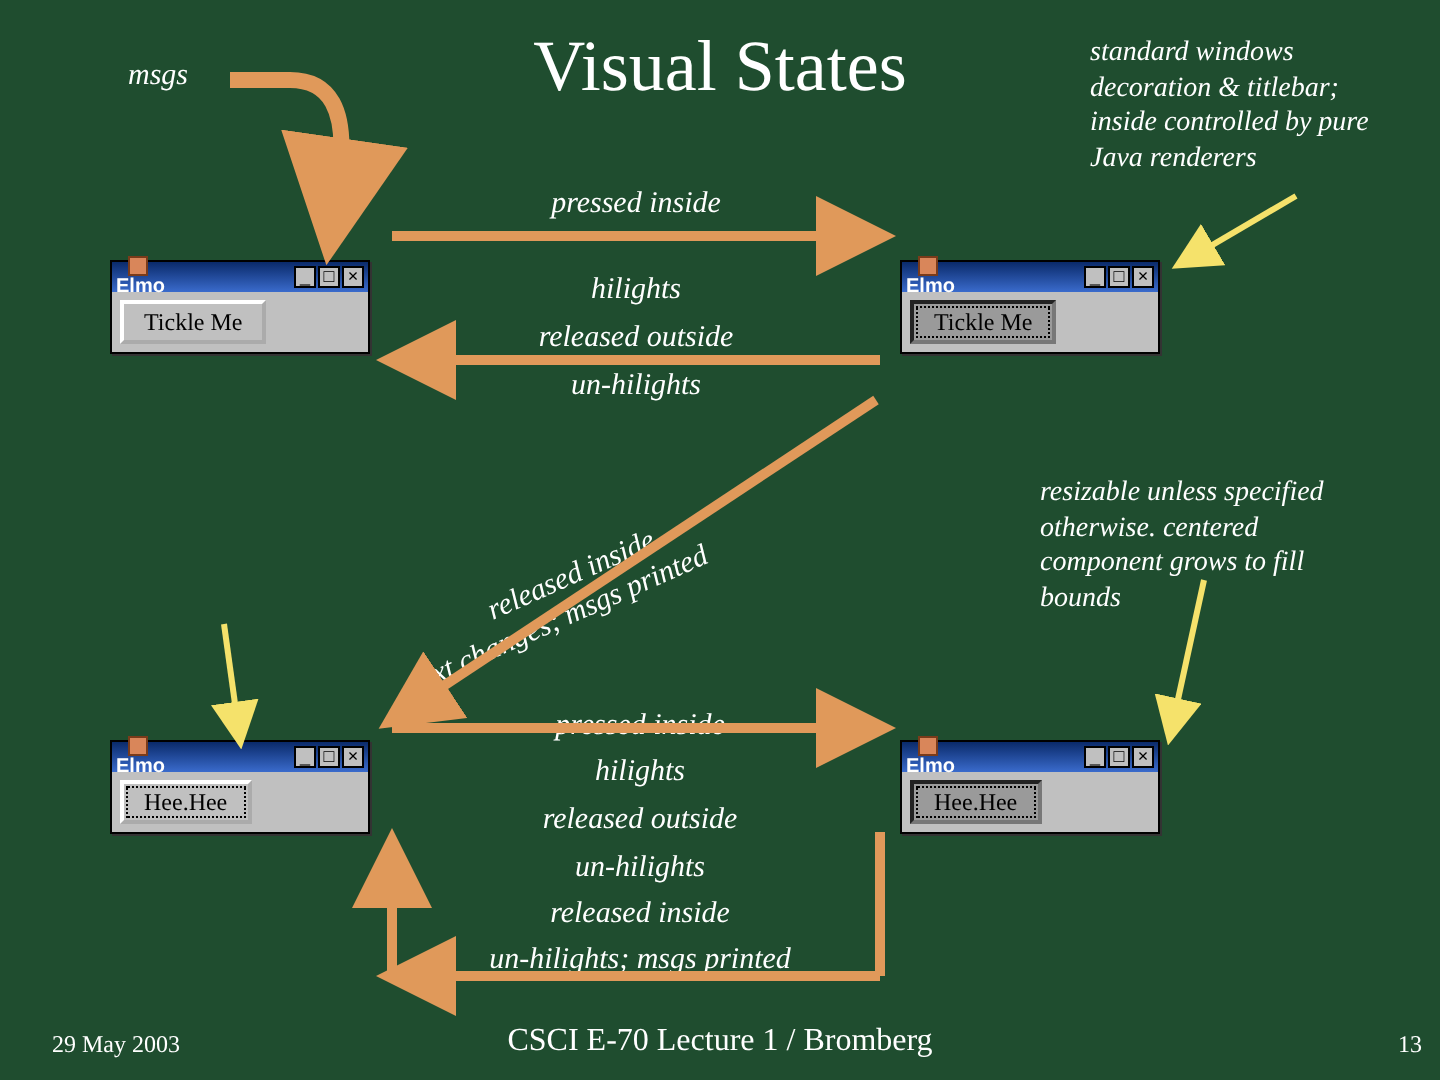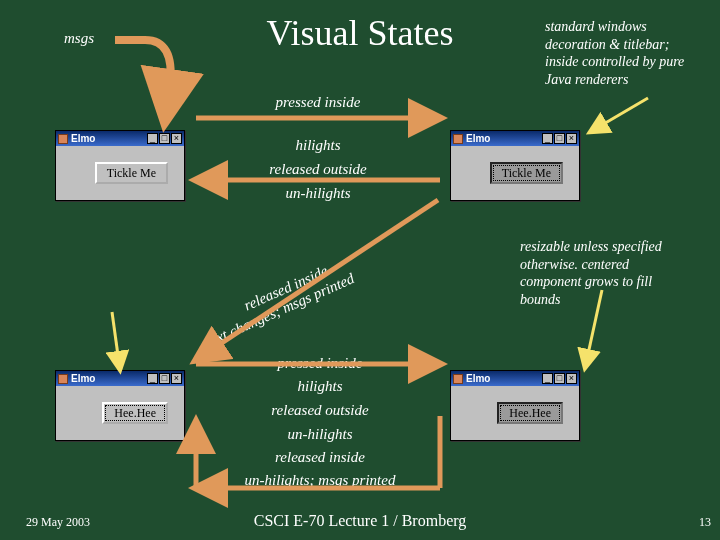--- a/index.html
+++ b/index.html
@@ -12,25 +12,25 @@
   .notes { position:absolute; top:233px; left:20px; width:190px; font-style:italic; font-size:13px; line-height:1.35; }
   .footer-l { position:absolute; bottom:10px; left:26px; font-size:12px; }
   .footer-c { position:absolute; bottom:10px; left:0; width:100%; text-align:center; font-size:16px; }
   .footer-r { position:absolute; bottom:10px; right:9px; font-size:12px; }
   .ann { position:absolute; text-align:center; font-style:italic; font-size:15px; line-height:1.15; }
   .diag { position:absolute; font-style:italic; font-size:15px; line-height:1.1; transform:rotate(-24deg); }
 
   
   .win { position:absolute; width:130px; background:#c0c0c0; border:1px solid #000; box-shadow:1px 1px 0 #333; }
   .win .tb { height:15px; background:linear-gradient(#0a2a6a,#3a6bcc); display:flex; align-items:center; justify-content:space-between; padding:0 2px; }
-  .win .tb .ttl { display:flex; align-items:center; font:bold 10px sans-serif; color:#fff; }
+  .win .tb .ttl { display:flex; align-items:center; font:bold 10px sans-serif; color:#fff;flex-direction:column; }
   .win .tb .java { width:10px; height:10px; background:#d9865a; border:1px solid #7a3b1a; margin-right:3px; display:inline-block; }
   .win .tb .btns { display:flex; gap:1px; }
   .win .tb .b { width:11px; height:11px; background:#c0c0c0; border:1px solid #000; font:9px/9px sans-serif; text-align:center; color:#000; }
-  .win .body { padding:16px; display:flex; justify-content:flex-end; }
+  .win .body { padding:4px; display:flex; justify-content:flex-start; }
   .win .btn { font:12px/1 'Comic Sans MS',cursive; color:#000; background:#c0c0c0; border:2px outset #fff; padding:3px 10px; }
   .win .btn.dotted { outline:1px dotted #000; outline-offset:-4px; }
 
   
   .arrow { position:absolute; pointer-events:none; }
 </style>
 </head>
 <body>
 
 <div class="slide">

